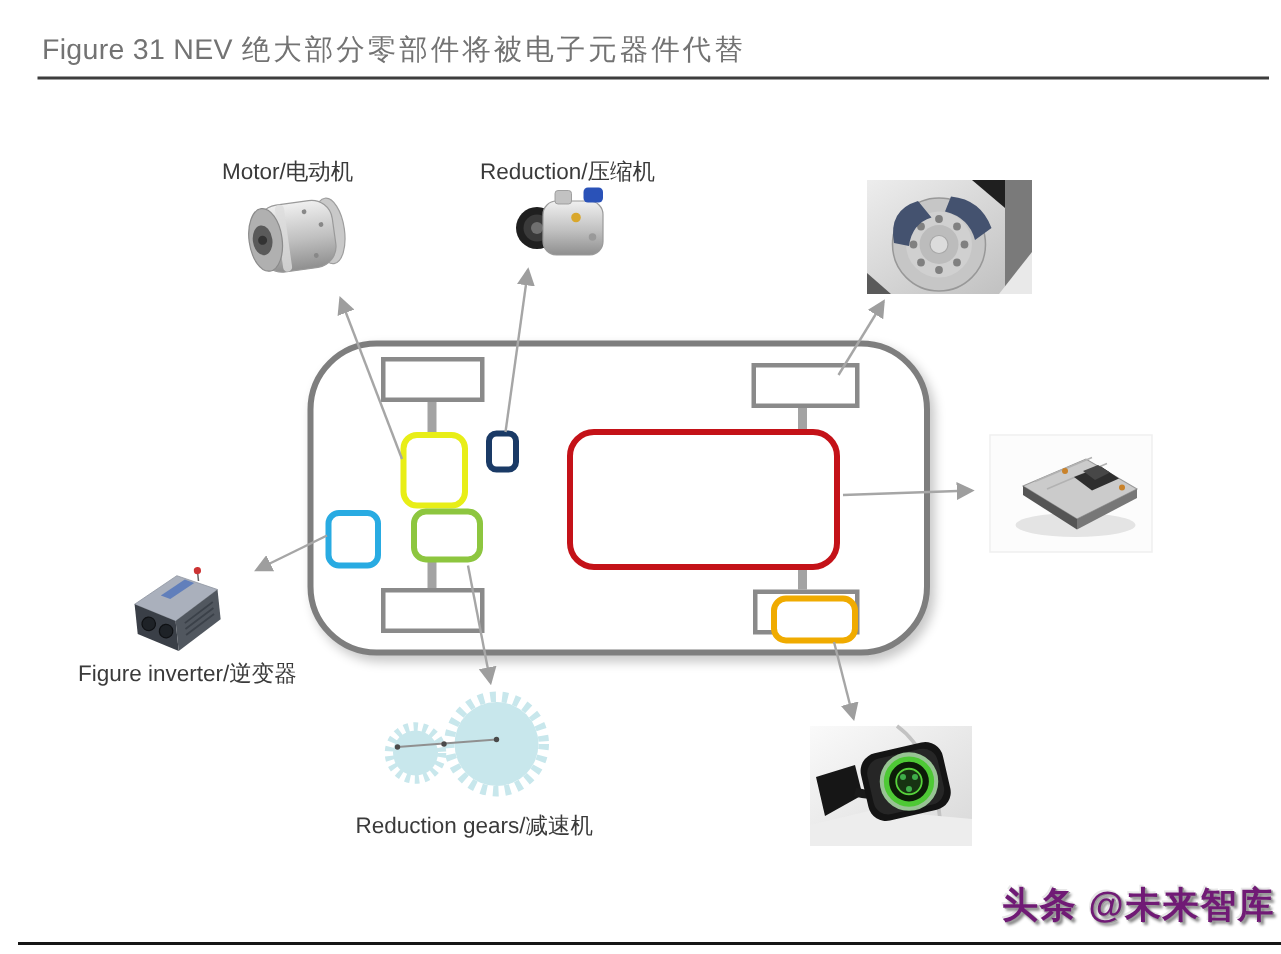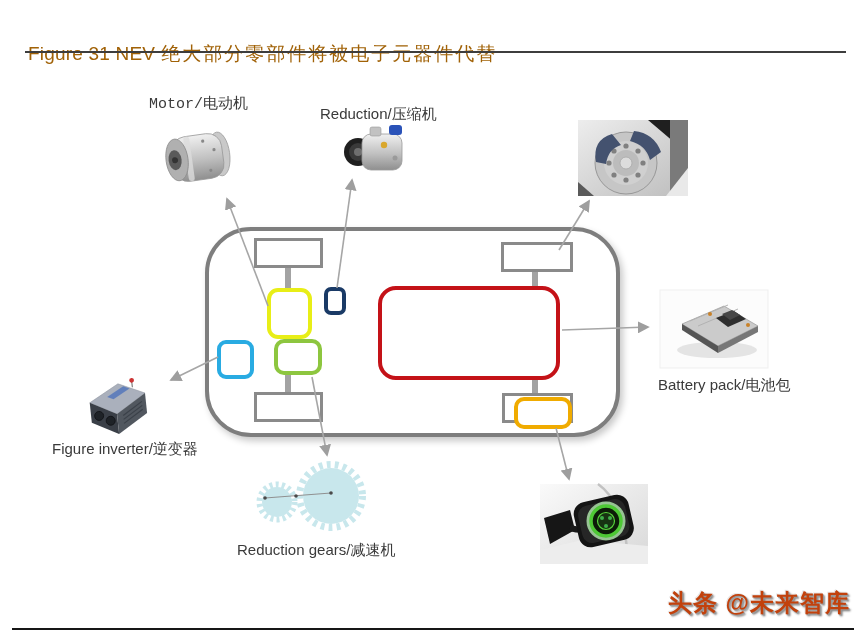--- a/index.html
+++ b/index.html
@@ -1,55 +1,55 @@
 <!DOCTYPE html>
 <html style="--c-motor-box: #e8ee17; --c-compressor-box: #1a3a66; --c-gearbox-box: #8dc63f; --c-inverter-box: #29abe2; --c-battery-box: #c41218; --c-charging-box: #f0ab00; --c-chassis: #7e7e7e; --c-leader-line: #a6a6a6; --c-gear-fill: #c8e7ec;"><head>
 <meta charset="utf-8">
 <style>
   html,body{margin:0;padding:0;background:#fff;}
   body{font-family:"Liberation Sans",sans-serif;}
   .page{position:relative;width:854px;height:636px;background:#fff;overflow:hidden;}
 
   
-  .title{position:absolute;left:28px;top:20px;font-size:19px;color:#a16207;letter-spacing:.2px;white-space:nowrap;margin-top:21px;}
+  .title{position:absolute;left:28px;top:20px;font-size:19px;color:#737373;letter-spacing:.2px;white-space:nowrap;}
   .title .zh{font-family:"Liberation Serif",serif;margin-left:6px;letter-spacing:2px;}
   .title-rule{position:absolute;left:25px;top:51px;width:821px;height:2px;background:#3d3d3d;}
 
   
   .car-outline{position:absolute;left:205px;top:227px;width:415px;height:210px;box-sizing:border-box;
     border:4px solid var(--c-chassis,#7e7e7e);border-radius:46px;z-index:1;
     box-shadow:3px 4px 7px rgba(0,0,0,.22);background:#fff;}
   .axle{position:absolute;width:6px;background:#a3a3a3;z-index:2;}
   .wheel{position:absolute;box-sizing:border-box;border:3px solid #8a8a8a;background:#fff;z-index:3;}
   .cbox{position:absolute;box-sizing:border-box;background:#fff;z-index:4;}
   .box-motor   {left:267px;top:288px;width:45px;height:51px;border:4px solid var(--c-motor-box,#e8ee17);border-radius:11px;}
   .box-comp    {left:324px;top:287px;width:22px;height:28px;border:4px solid var(--c-compressor-box,#1a3a66);border-radius:7px;}
   .box-gear    {left:274px;top:339px;width:48px;height:36px;border:4px solid var(--c-gearbox-box,#8dc63f);border-radius:10px;}
   .box-inv     {left:217px;top:340px;width:37px;height:39px;border:4px solid var(--c-inverter-box,#29abe2);border-radius:9px;}
   .box-batt    {left:378px;top:286px;width:182px;height:94px;border:4px solid var(--c-battery-box,#c41218);border-radius:18px;}
   .box-charge  {left:514px;top:397px;width:58px;height:32px;border:4px solid var(--c-charging-box,#f0ab00);border-radius:10px;}
 
   
   .lbl{position:absolute;font-size:15px;color:#3a3a3a;white-space:nowrap;z-index:7;}
-  .lbl-motor   {left:148px;top:94px;width:100px;text-align:right;font-family:Liberation Mono, monospace;}
+  .lbl-motor   {left:148px;top:105px;width:100px;text-align:left;}
   .lbl-comp    {left:320px;top:105px;}
   .lbl-brake   {left:551px;top:93px;}
   .lbl-batt    {left:658px;top:376px;}
   .lbl-inv     {left:52px;top:440px;}
   .lbl-gears   {left:227px;top:541px;margin-left:10px;}
   .lbl-charge  {left:512px;top:566px;}
 
   
   .overlay{position:absolute;left:0;top:0;z-index:5;}
   .ln{stroke:var(--c-leader-line,#a6a6a6);stroke-width:1.6;fill:none;}
   .gear-fill{fill:var(--c-gear-fill,#c8e7ec);}
   .gear-teeth{fill:none;stroke:var(--c-gear-fill,#c8e7ec);}
 
   
-  .watermark{position:absolute;right:4px;top:587px;font-size:24px;font-weight:bold;color:#c2410c;
+  .watermark{position:absolute;right:4px;top:587px;font-size:24px;font-weight:bold;color:#701a75;
     letter-spacing:1px;z-index:8;text-shadow:1px 1px 0 #9a9a9a,2px 2px 2px #808080,-1px -1px 0 #e8e8e8;}
   .bottom-rule{position:absolute;left:12px;top:628px;width:842px;height:2px;background:#161616;}
 </style>
 </head>
 <body>
 
 <div class="page">
 
   <div class="title">
     <span>Figure 31 NEV</span><span class="zh">绝大部分零部件将被电子元器件代替</span>
@@ -202,20 +202,19 @@
 
   <div class="cbox box-motor"></div>
   <div class="cbox box-comp"></div>
   <div class="cbox box-gear"></div>
   <div class="cbox box-inv"></div>
   <div class="cbox box-batt"></div>
   <div class="cbox box-charge"></div>
 
   <div class="lbl lbl-motor">Motor/电动机</div>
   <div class="lbl lbl-comp">Reduction/压缩机</div>
-  <div class="lbl lbl-batt">Battery pack/电池包</div>
   <div class="lbl lbl-inv">Figure inverter/逆变器</div>
   <div class="lbl lbl-gears">Reduction gears/减速机</div>
 
   <div class="watermark">头条 @未来智库</div>
   <div class="bottom-rule"></div>
 
 </div>
 
 </body></html>

